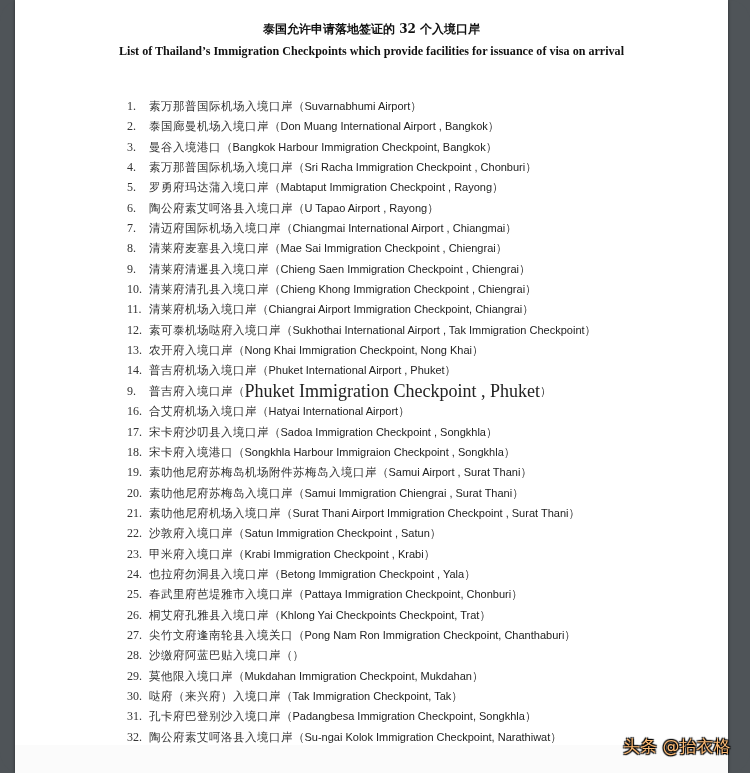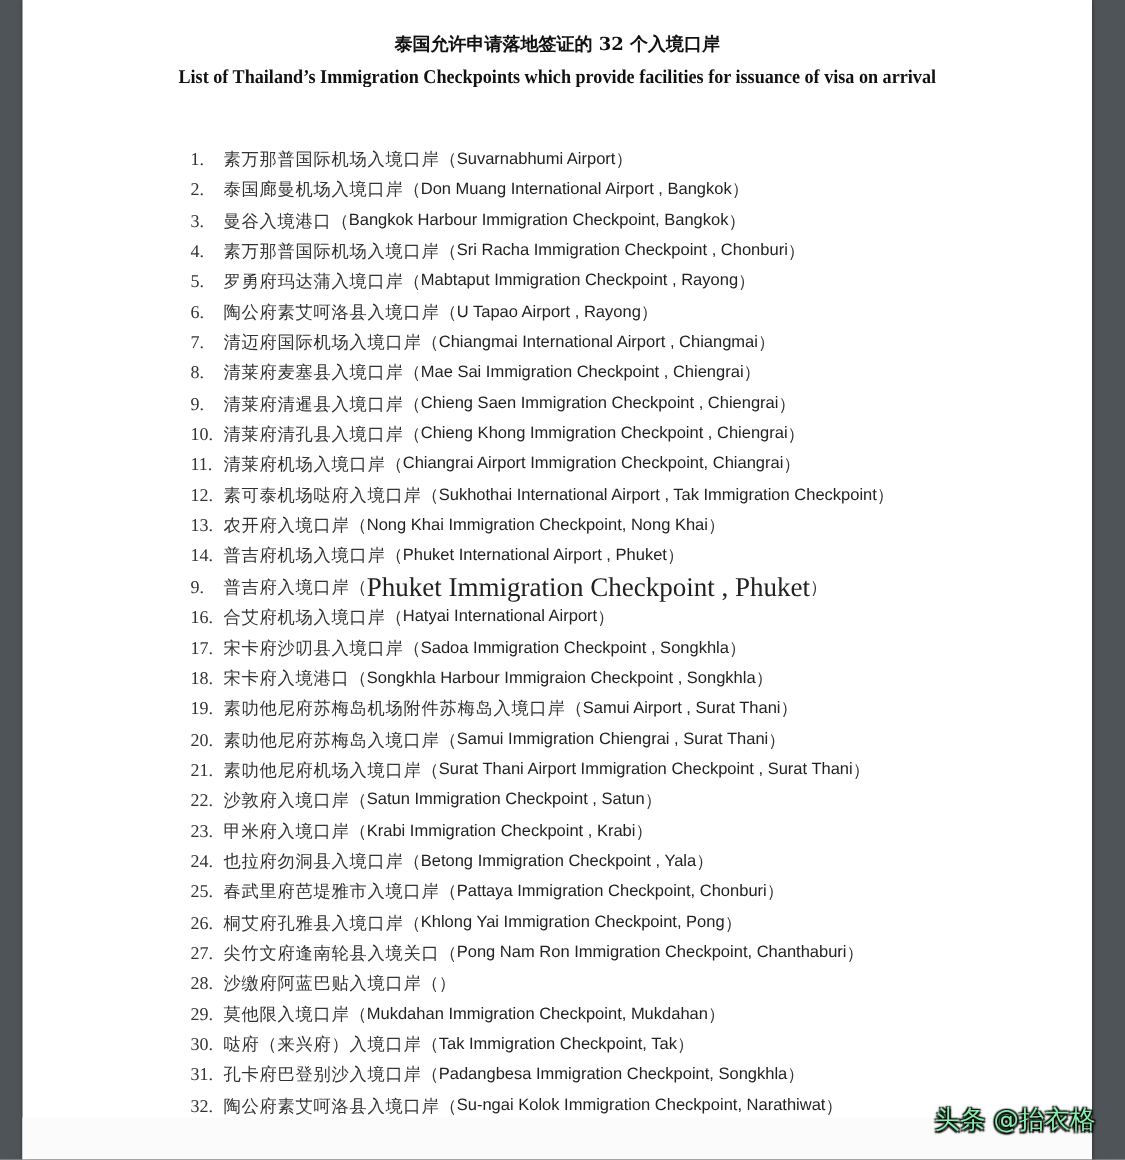--- a/index.html
+++ b/index.html
@@ -94,21 +94,21 @@
       font-family: "DejaVu Sans", sans-serif;
       font-size: 11.5px;
       color: #333;
     }
     .watermark {
       position: absolute;
       left: 623px;
       top: 735px;
       font-family: "DejaVu Sans", sans-serif;
       font-size: 17px;
-      color: #86efac;
+      color: #fdba74;
       text-shadow: 0 0 1px #000, 1px 1px 1px #000, -1px -1px 1px #000, 1px -1px 1px #000, -1px 1px 1px #000;
       white-space: nowrap;
       z-index: 5;
     }
     .page-bottom-fade {
       position: absolute;
       left: 0;
       top: 745px;
       width: 100%;
       height: 28px;
@@ -296,21 +296,21 @@
           <span class="item-num">25.</span>
           <span class="item-zh">春武里府芭堤雅市入境口岸</span>
           <span class="paren">（</span>
           <span class="item-en">Pattaya Immigration Checkpoint, Chonburi</span>
           <span class="paren">）</span>
         </li>
         <li class="list-item">
           <span class="item-num">26.</span>
           <span class="item-zh">桐艾府孔雅县入境口岸</span>
           <span class="paren">（</span>
-          <span class="item-en">Khlong Yai Immigration Checkpoint, Pong</span>
+          <span class="item-en">Khlong Yai Checkpoints Checkpoint, Trat</span>
           <span class="paren">）</span>
         </li>
         <li class="list-item">
           <span class="item-num">27.</span>
           <span class="item-zh">尖竹文府逢南轮县入境关口</span>
           <span class="paren">（</span>
           <span class="item-en">Pong Nam Ron Immigration Checkpoint, Chanthaburi</span>
           <span class="paren">）</span>
         </li>
         <li class="list-item">

